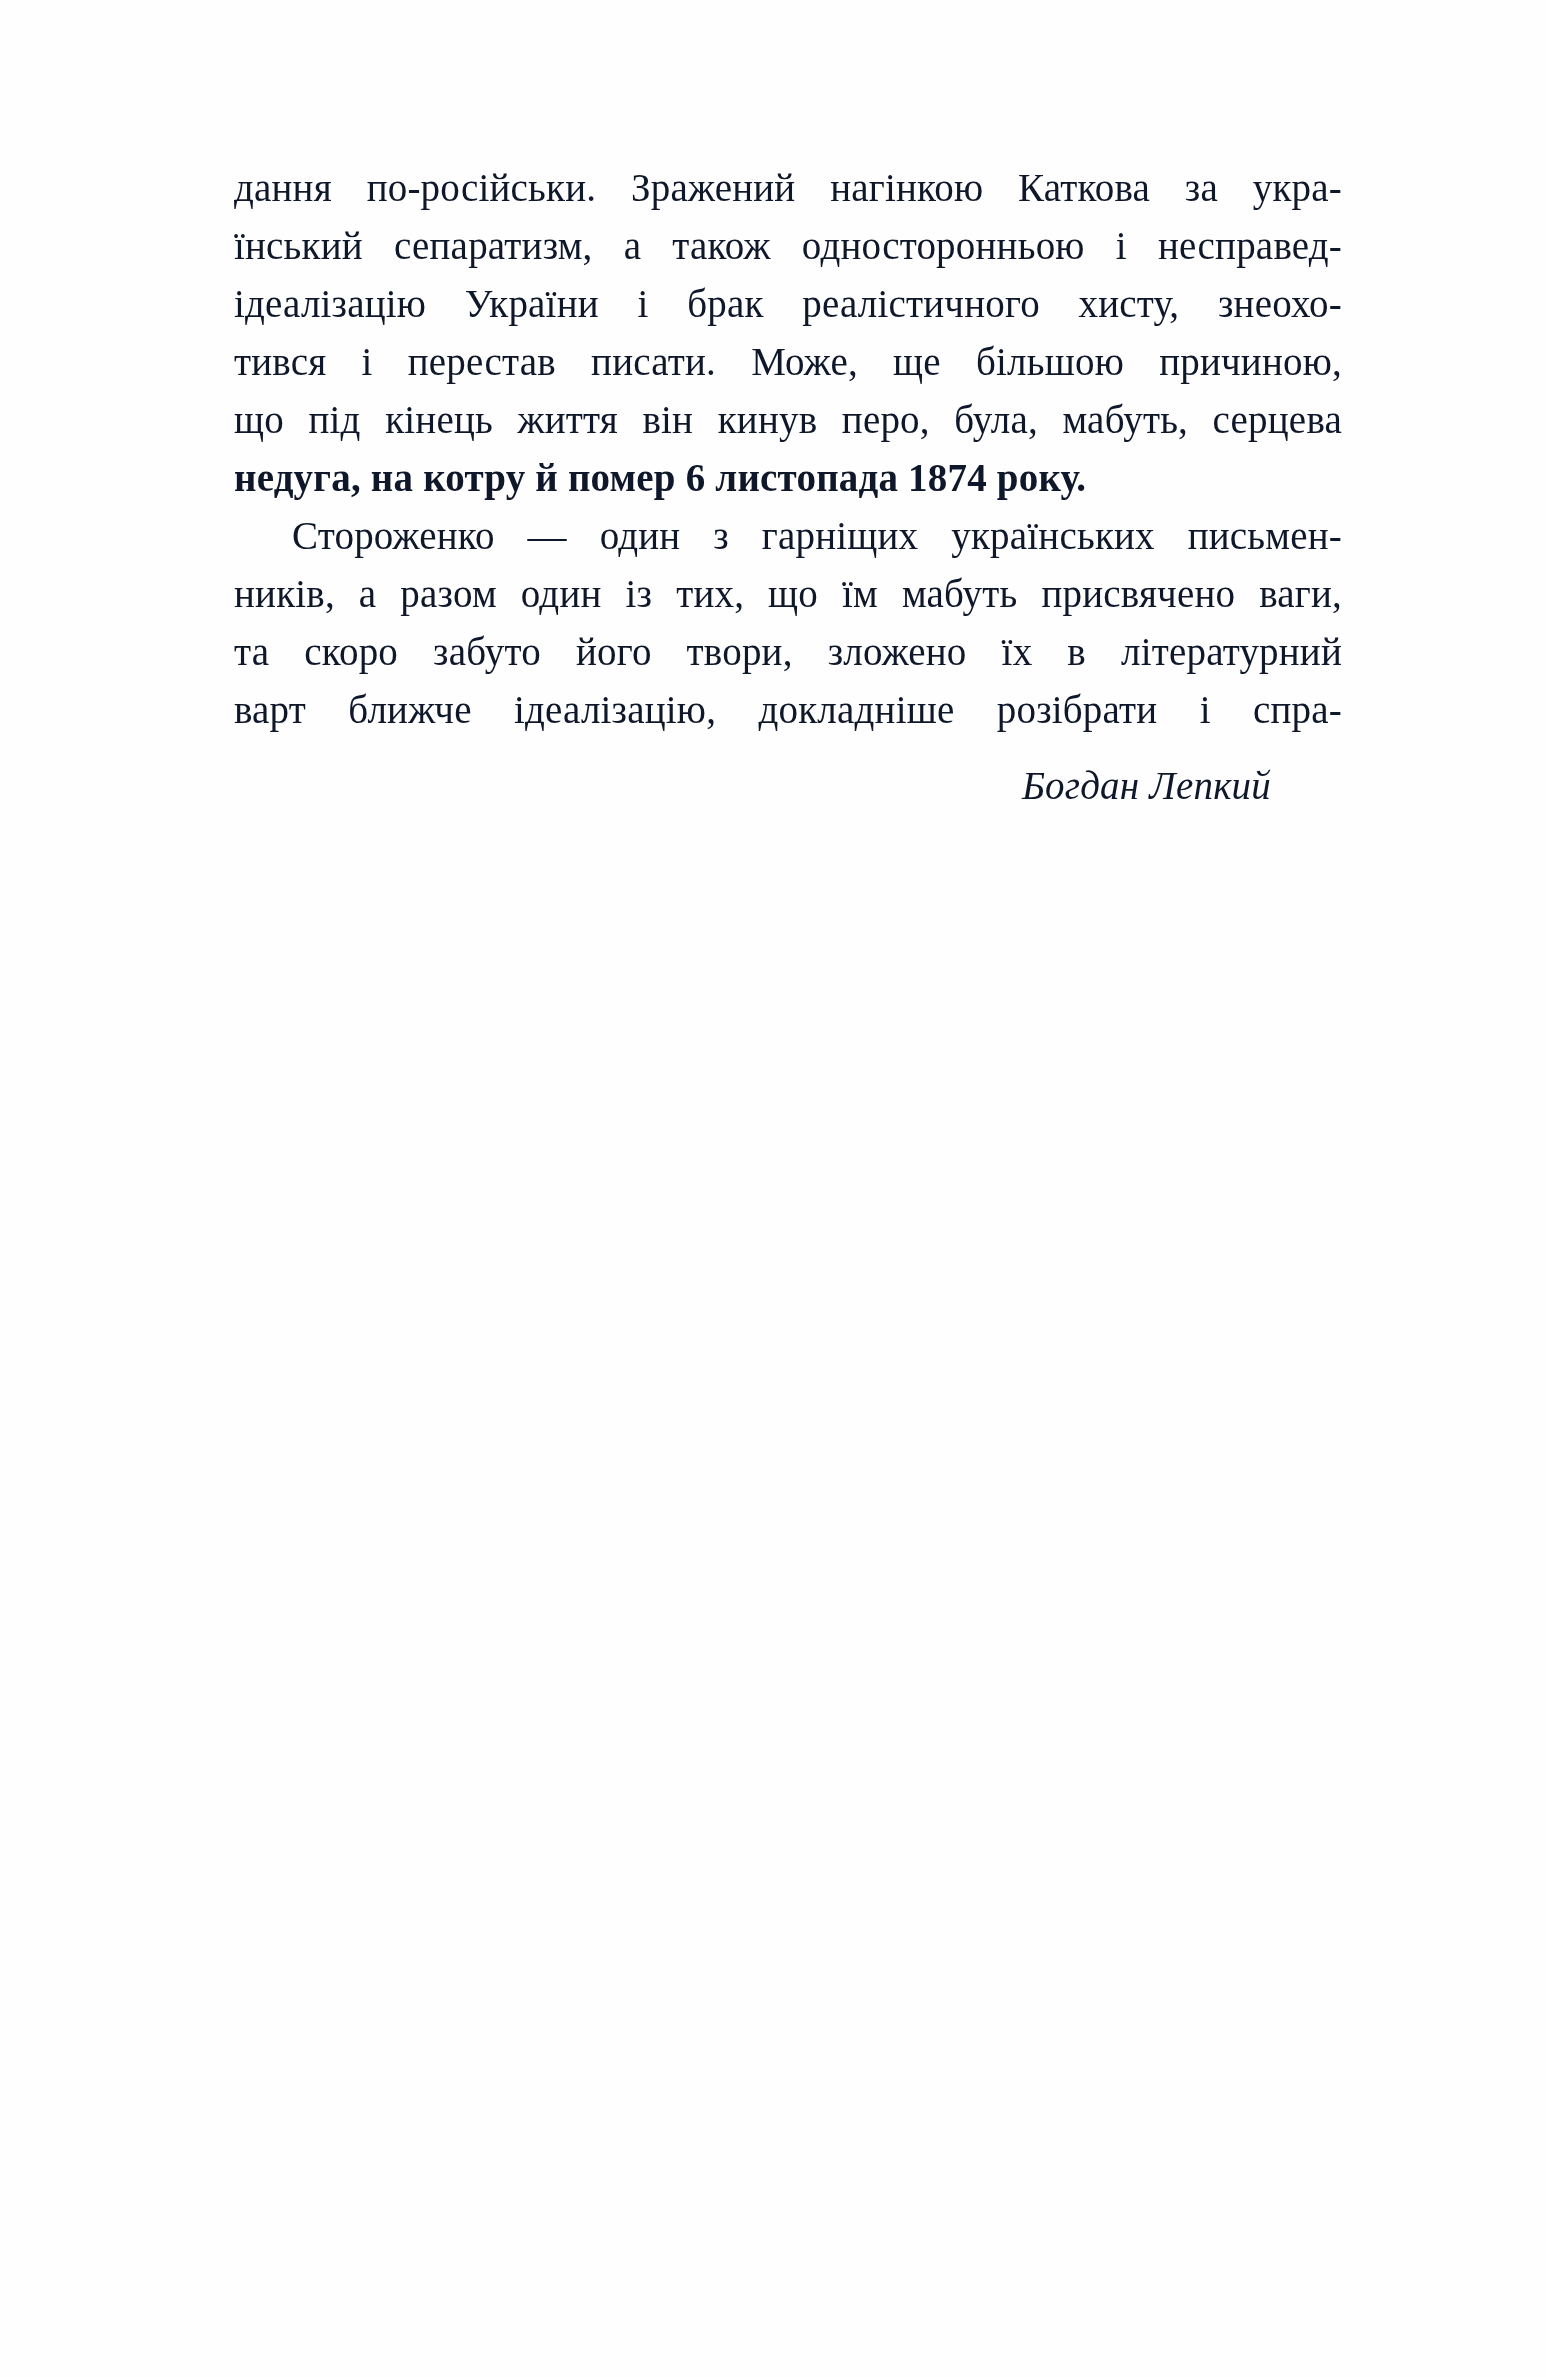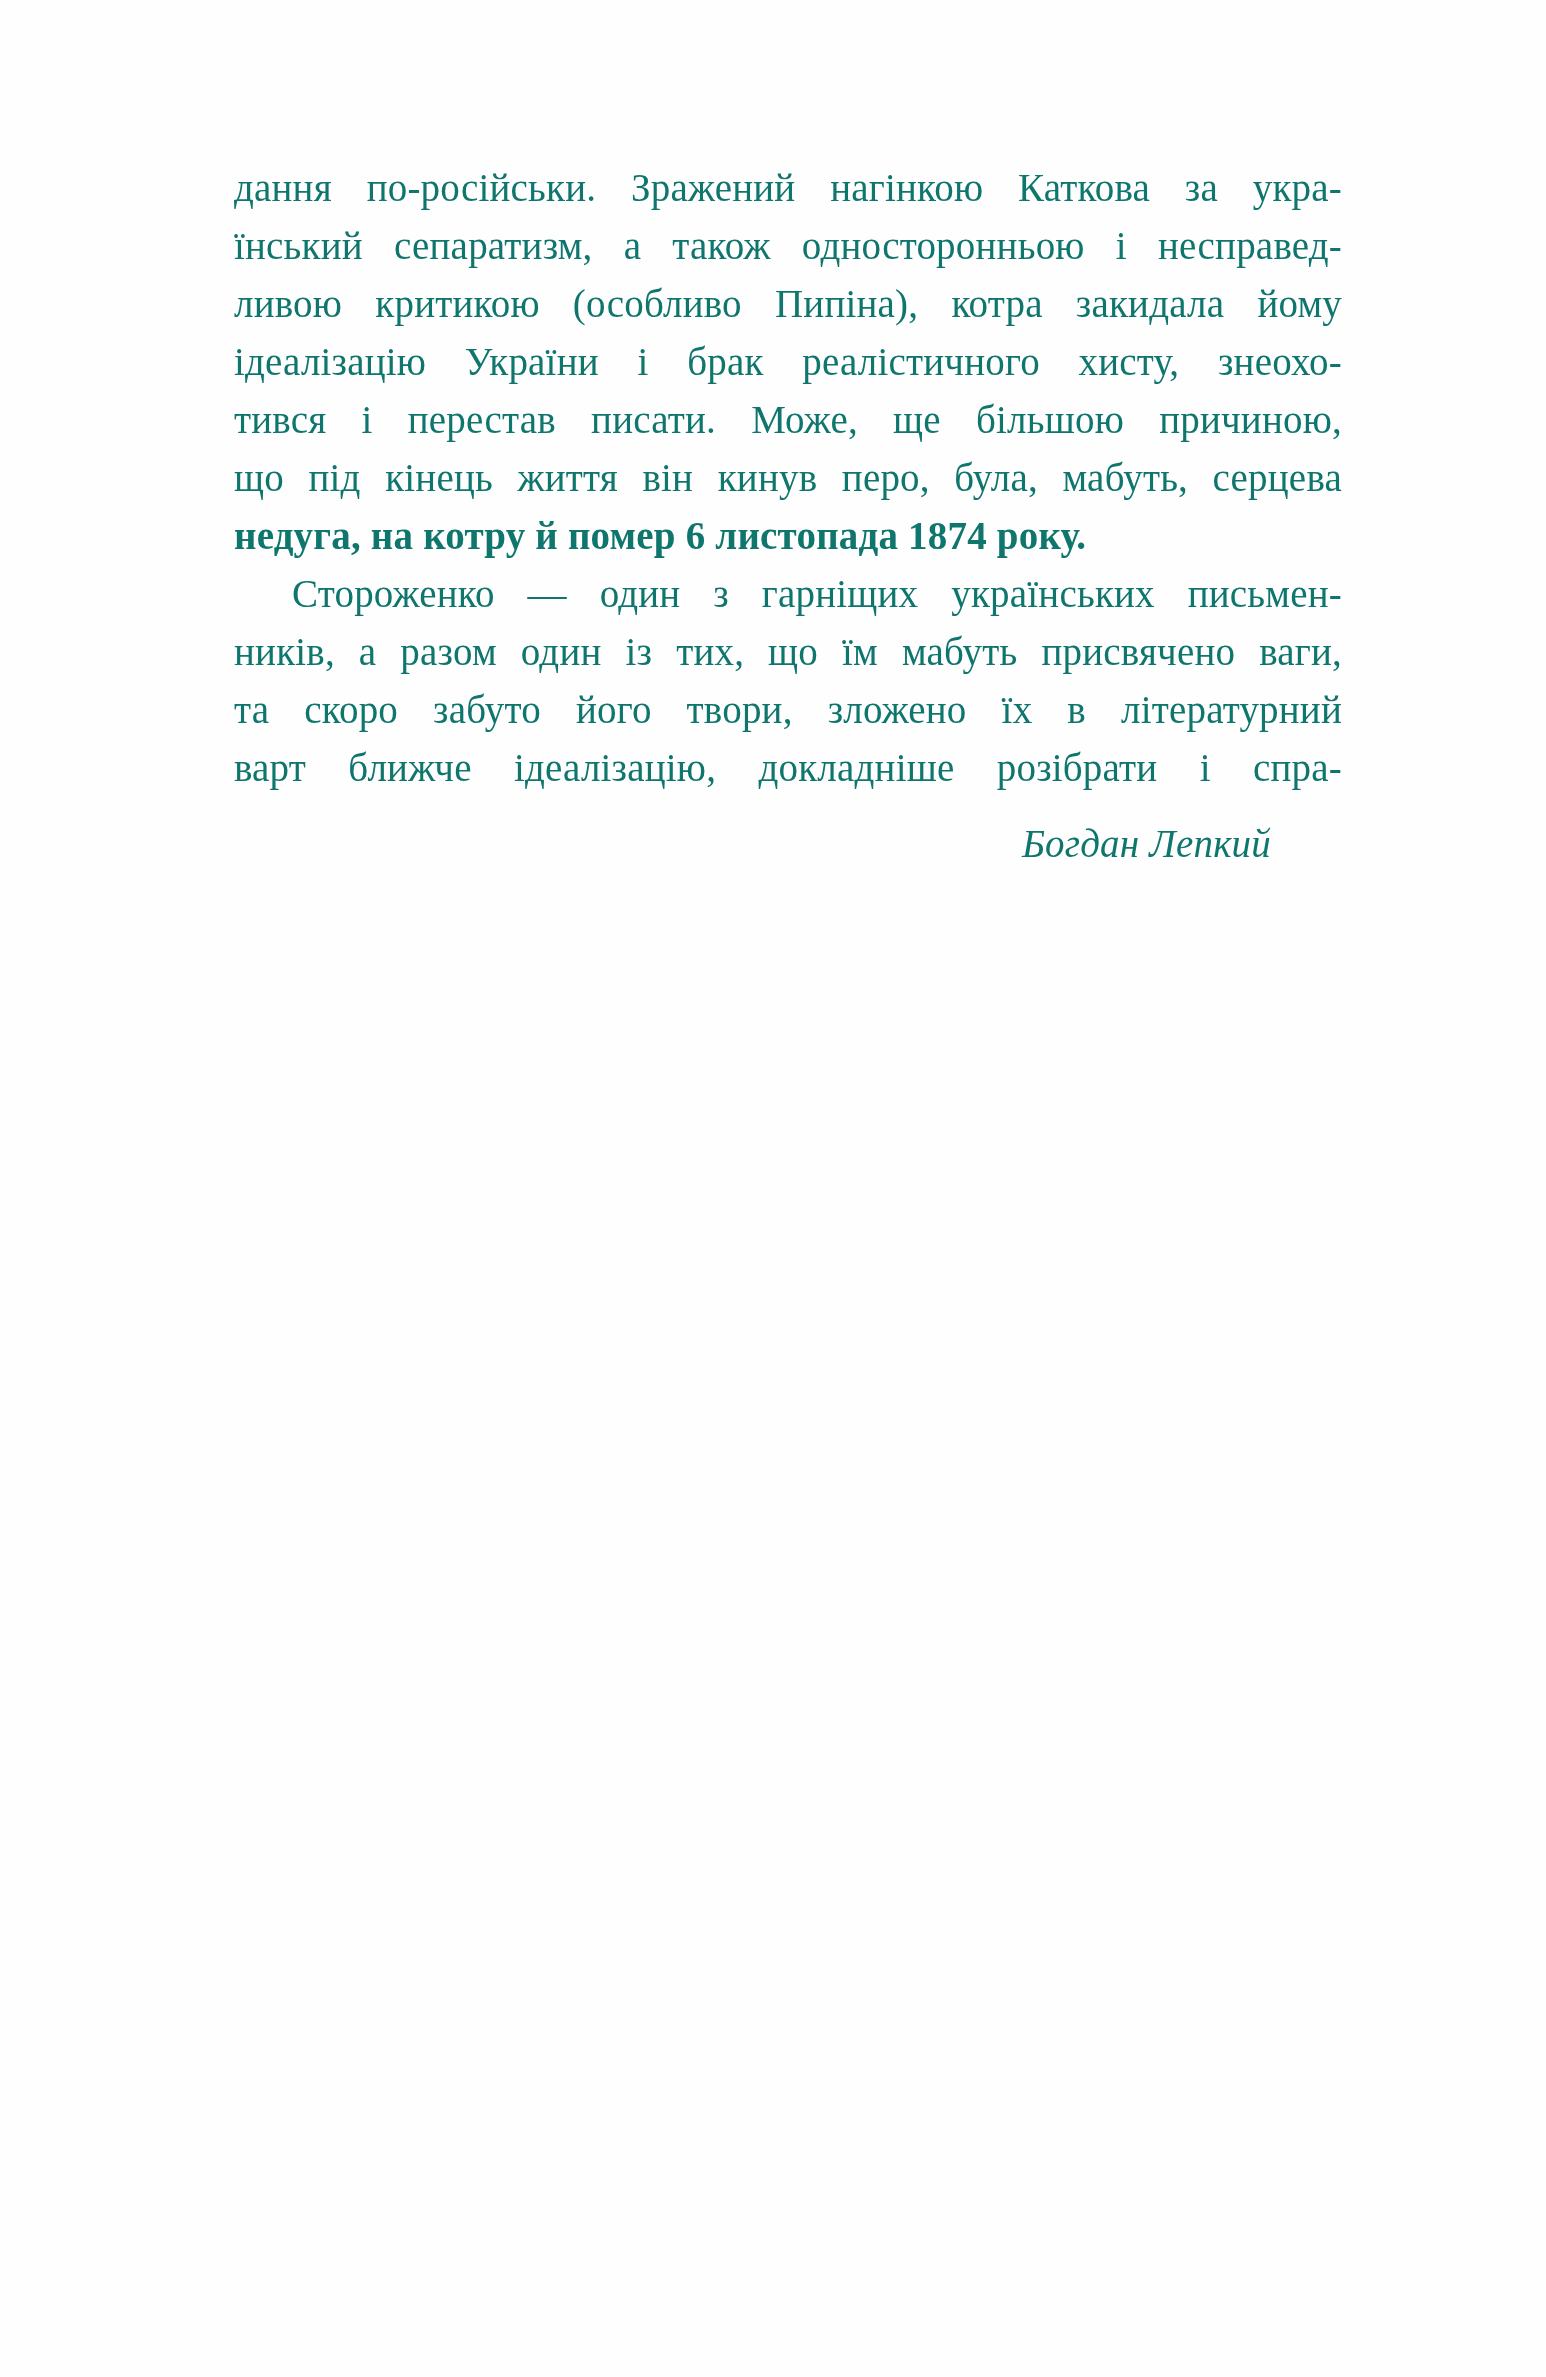--- a/index.html
+++ b/index.html
@@ -7,21 +7,21 @@
     padding: 0;
     background: #ffffff;
   }
   .page {
     position: relative;
     width: 1546px;
     height: 2377px;
     background: #fefefe;
     overflow: hidden;
     font-family: "Liberation Serif", "DejaVu Serif", serif;
-    color: #0f766e;
+    color: #0f172a;
   }
   .text-block {
     position: absolute;
     left: 234px;
     top: 159px;
     width: 1108px;
     font-size: 39px;
     line-height: 58px;
     letter-spacing: 0.2px;
   }
@@ -53,21 +53,20 @@
 </style>
 </head>
 <body>
 
 <div class="page">
   <div class="text-block">
 
     <div class="para">
       <div class="line">дання по-російськи. Зражений нагінкою Каткова за укра-</div>
       <div class="line">їнський сепаратизм, а також односторонньою і несправед-</div>
-      <div class="line">ливою критикою (особливо Пипіна), котра закидала йому</div>
       <div class="line">ідеалізацію України і брак реалістичного хисту, знеохо-</div>
       <div class="line">тився і перестав писати. Може, ще більшою причиною,</div>
       <div class="line">що під кінець життя він кинув перо, була, мабуть, серцева</div>
       <div class="line last">недуга, на котру й помер 6 листопада 1874 року.</div>
     </div>
 
     <div class="para">
       <div class="line indent">Стороженко — один з гарніщих українських письмен-</div>
       <div class="line">ників, а разом один із тих, що їм мабуть присвячено ваги,</div>
       <div class="line">та скоро забуто його твори, зложено їх в літературний</div>

